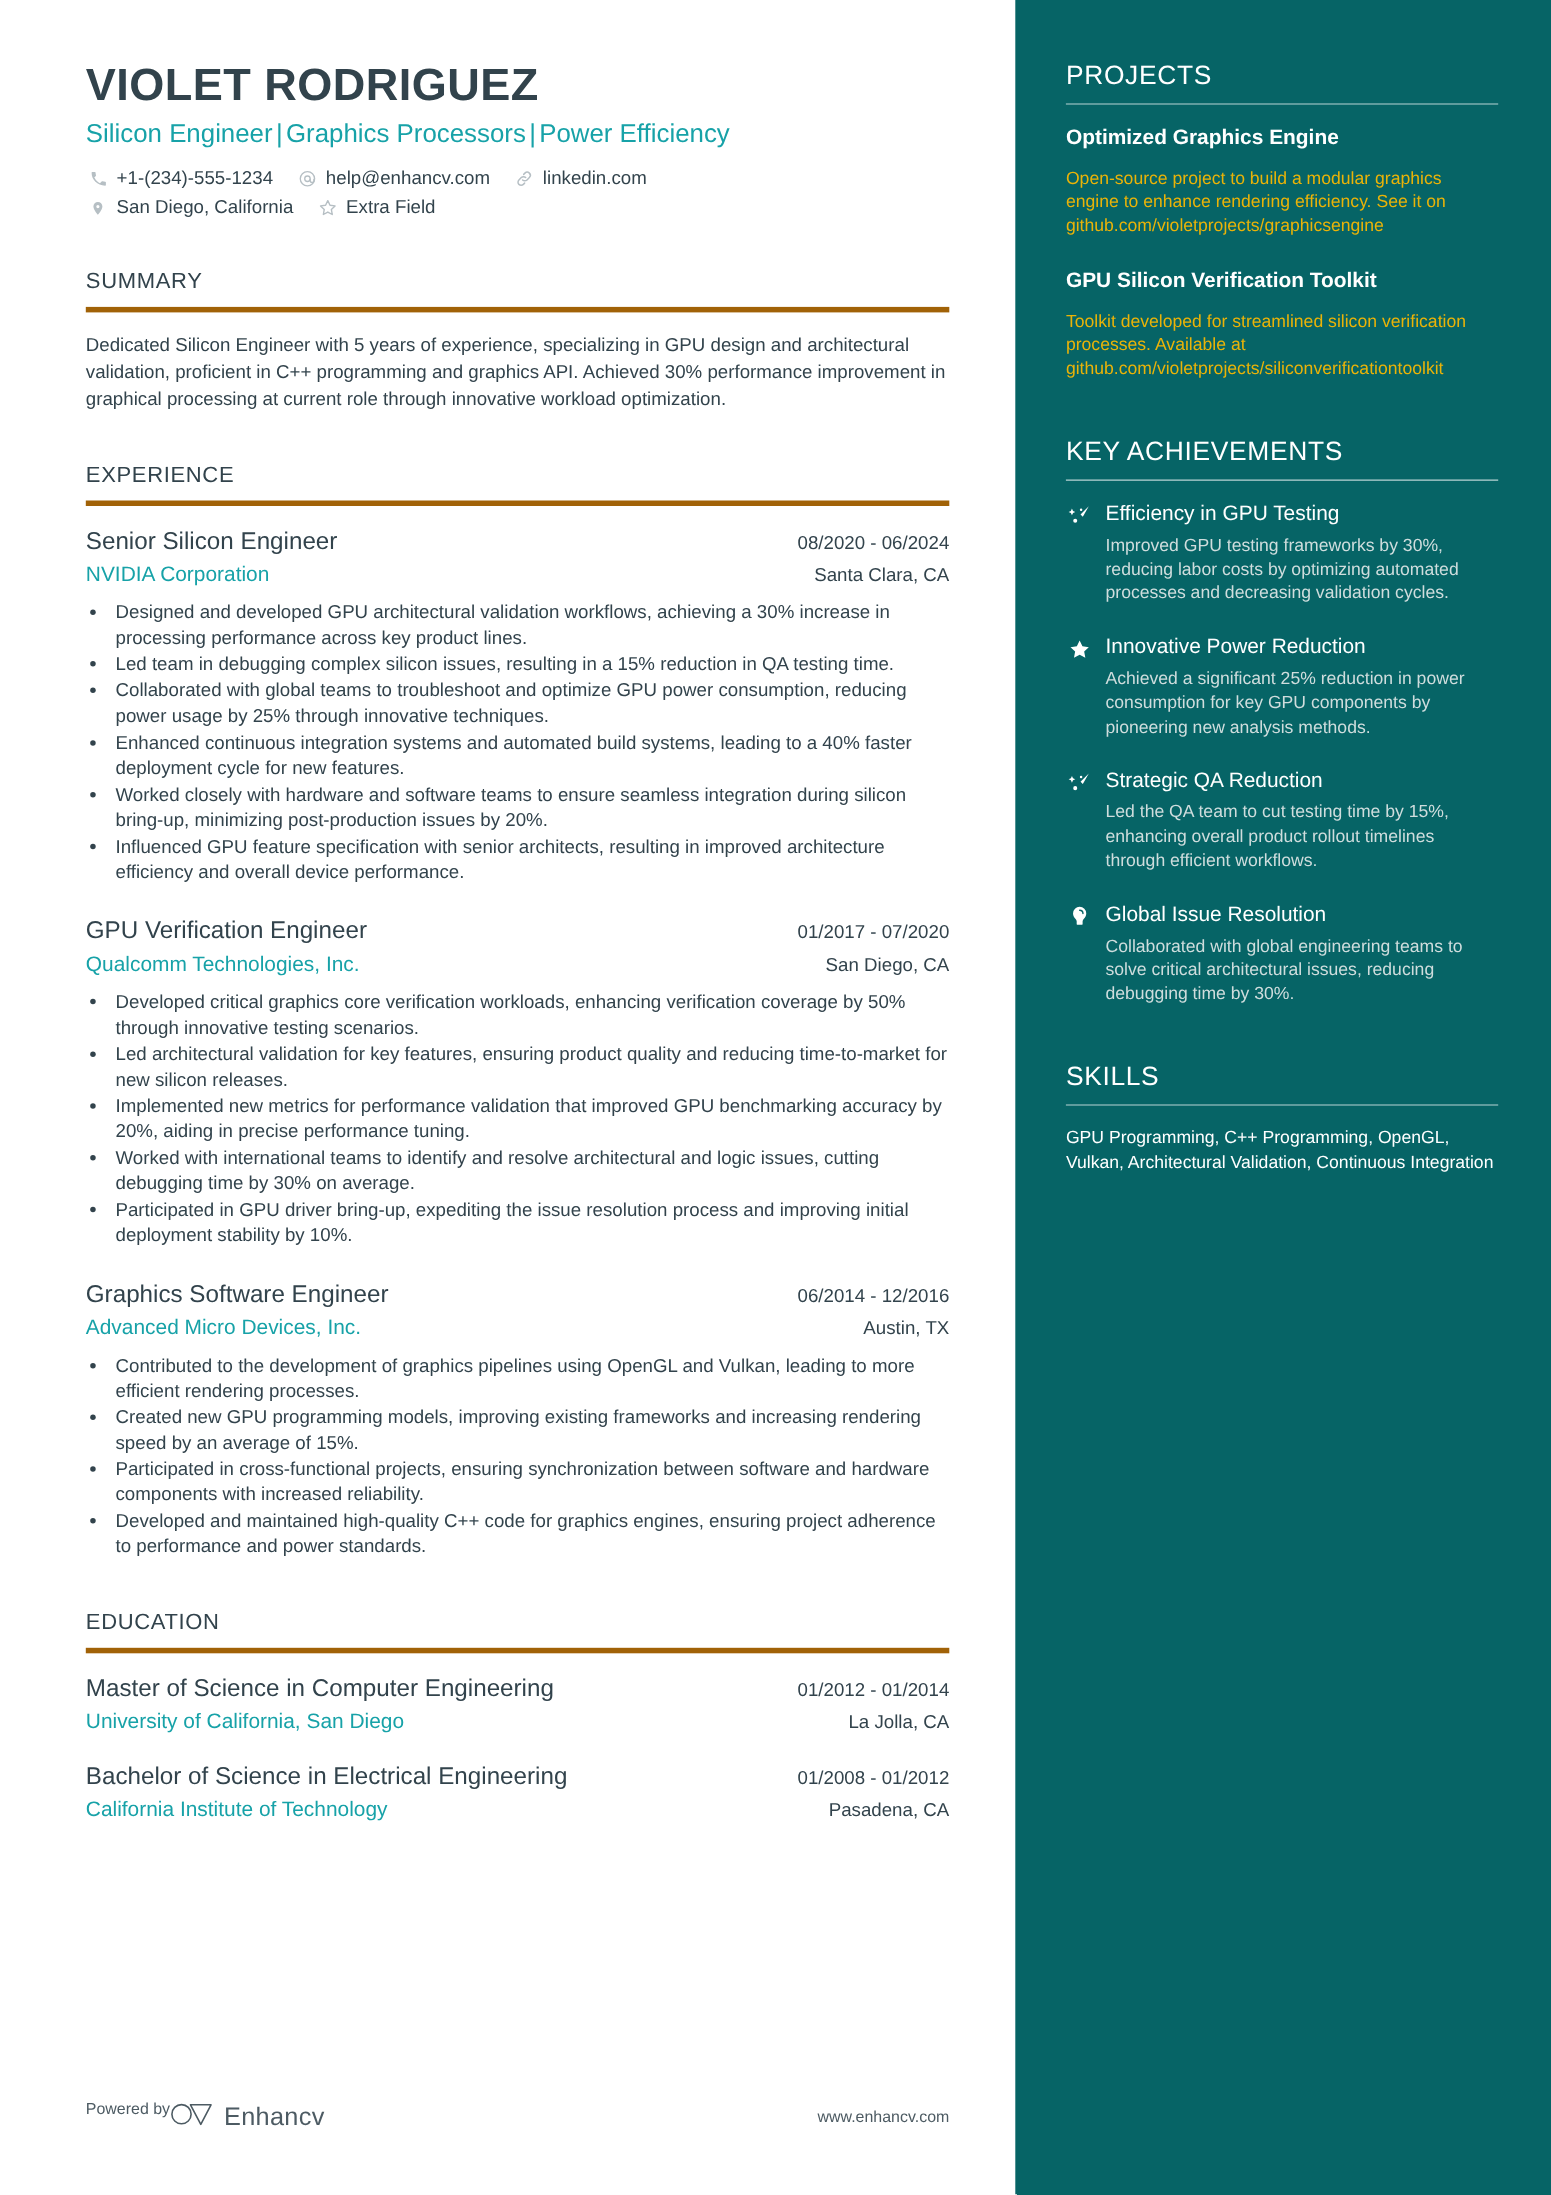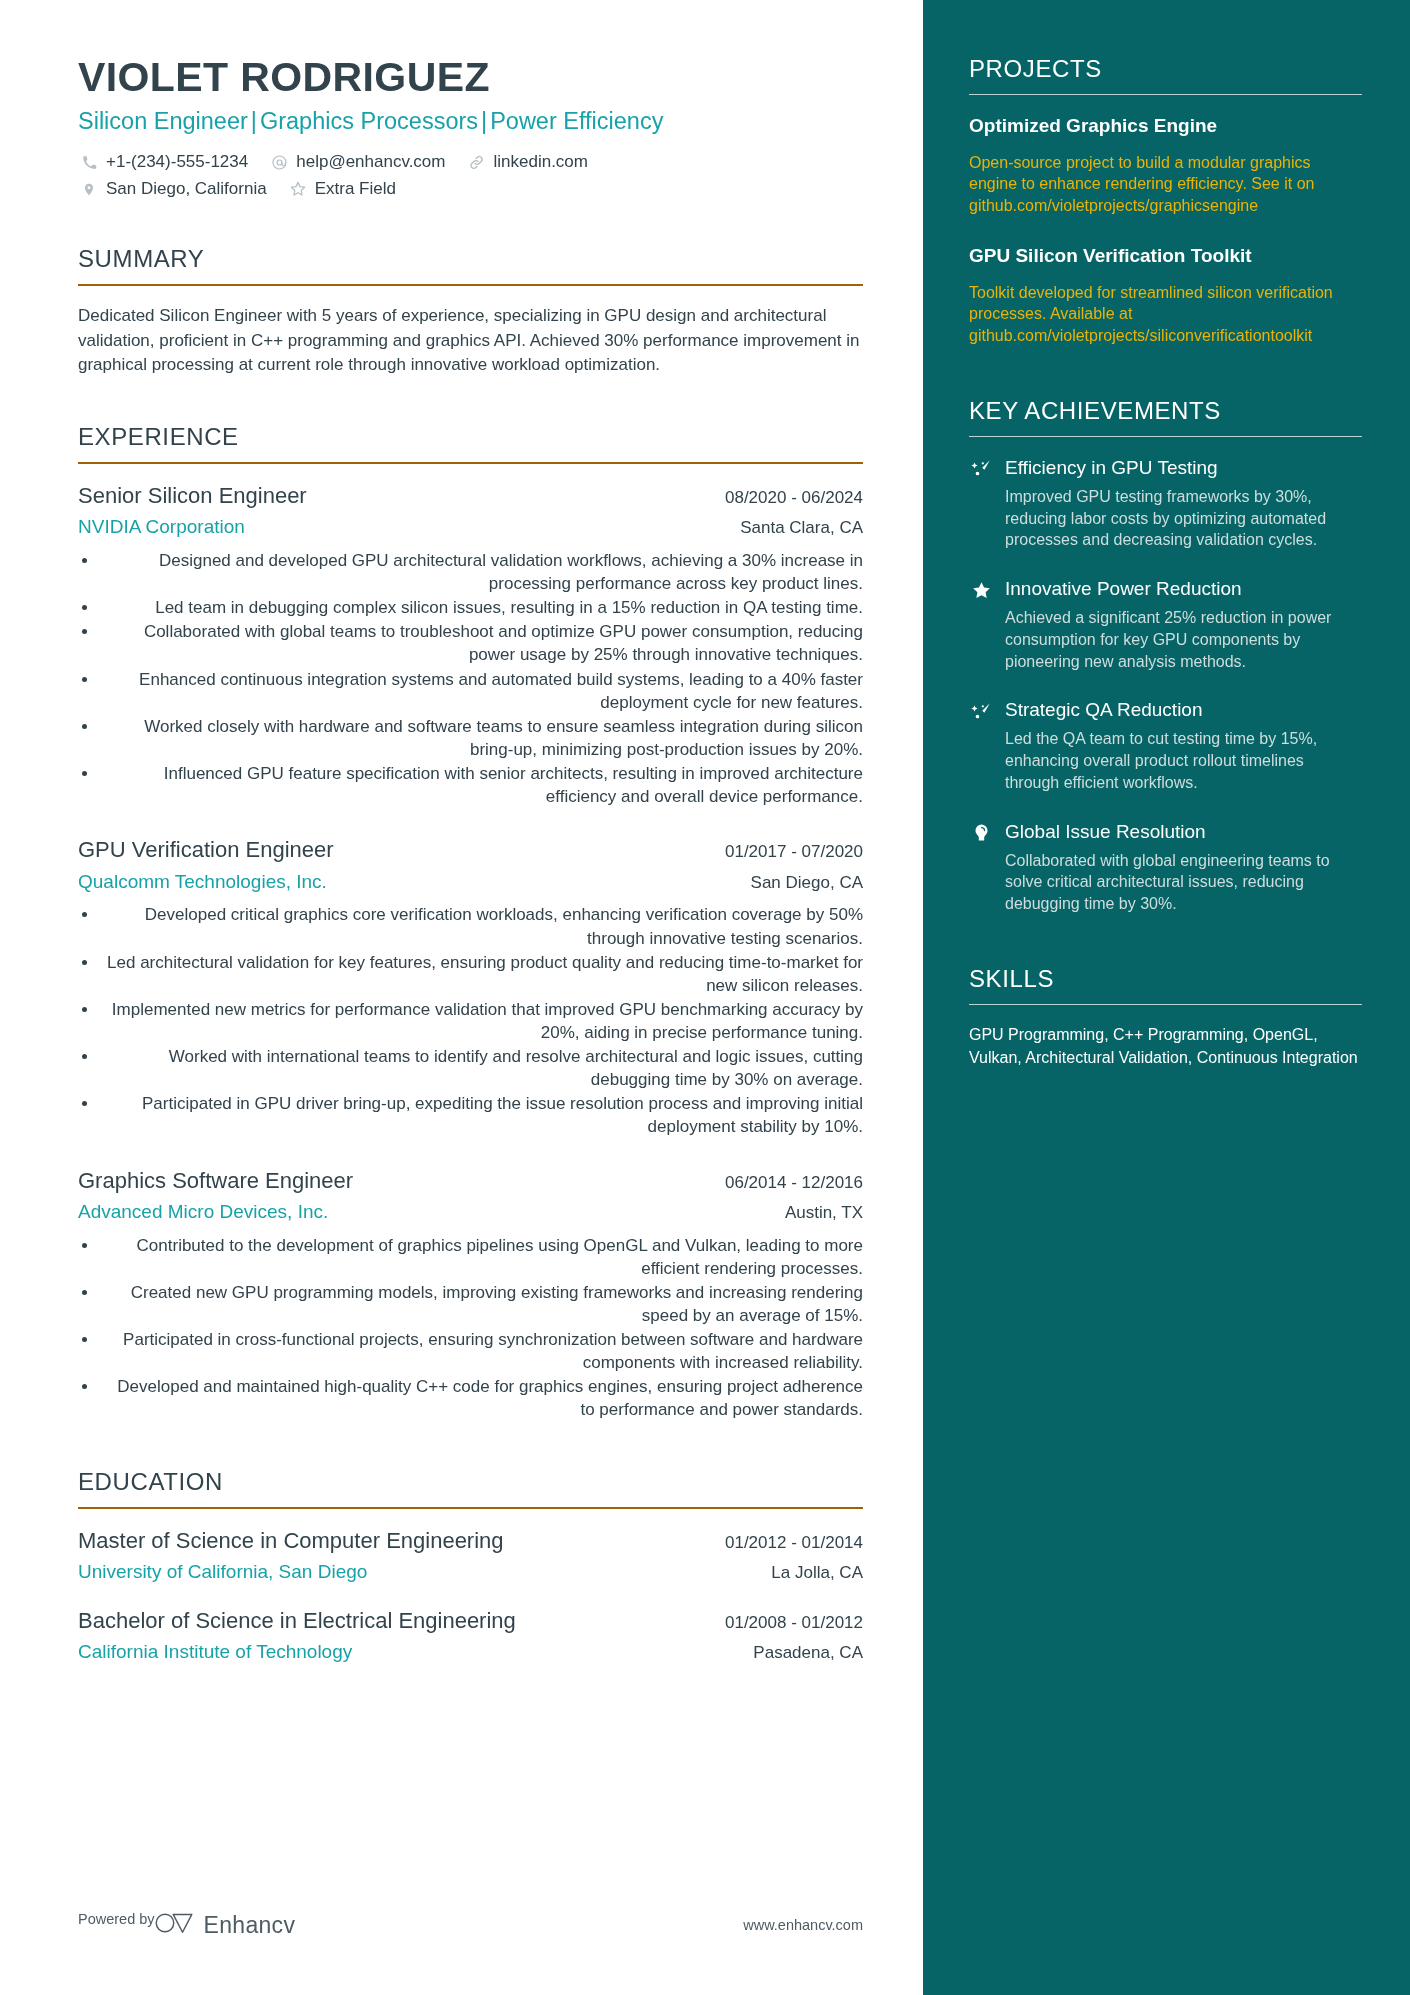--- a/index.html
+++ b/index.html
@@ -29,27 +29,27 @@
   .contact-item { display:flex; align-items:center; font-size:17px; color:#32434c; margin-right:20px; }
   .contact-item .ci-icon {
     width:22px; height:20px; display:inline-flex; align-items:center; justify-content:center;
     margin-right:6px; color:#b6bfc4; flex:none;
   }
   .contact-item .ci-icon svg { display:block; }
 
   
   .section { margin-top:46px; }
   .sec-head {
-    font-size:24px; font-weight:400; letter-spacing:0.6px; color:#32434c;
-    padding-bottom:11px; border-bottom:2px solid #a16207; margin-bottom:18px;
+    font-size:20px; font-weight:400; letter-spacing:0.6px; color:#32434c;
+    padding-bottom:11px; border-bottom:5px solid #a16207; margin-bottom:18px;
   }
   .summary-text { font-size:17px; line-height:1.42; color:#32434c; }
 
   
-  .entry { margin-bottom:28px;text-align:right; }
+  .entry { margin-bottom:28px; }
   .entry:last-child { margin-bottom:0; }
   .entry-top { display:flex; justify-content:space-between; align-items:baseline; }
   .entry-title { font-size:22px; color:#32434c; font-weight:400; line-height:1.25; }
   .entry-date { font-size:17px; color:#32434c; white-space:nowrap; padding-left:14px; }
   .entry-sub { display:flex; justify-content:space-between; align-items:baseline; margin-top:6px; }
   .entry-org { font-size:19px; color:#17a2a8; line-height:1.3; }
   .entry-loc { font-size:17px; color:#32434c; white-space:nowrap; padding-left:14px; }
   .bullets { margin-top:9px; padding-left:21px; }
   .bullets li { font-size:17px; line-height:1.36; color:#32434c; margin-bottom:1px; padding-left:6px; }
   .bullets li::marker { color:#32434c; }

